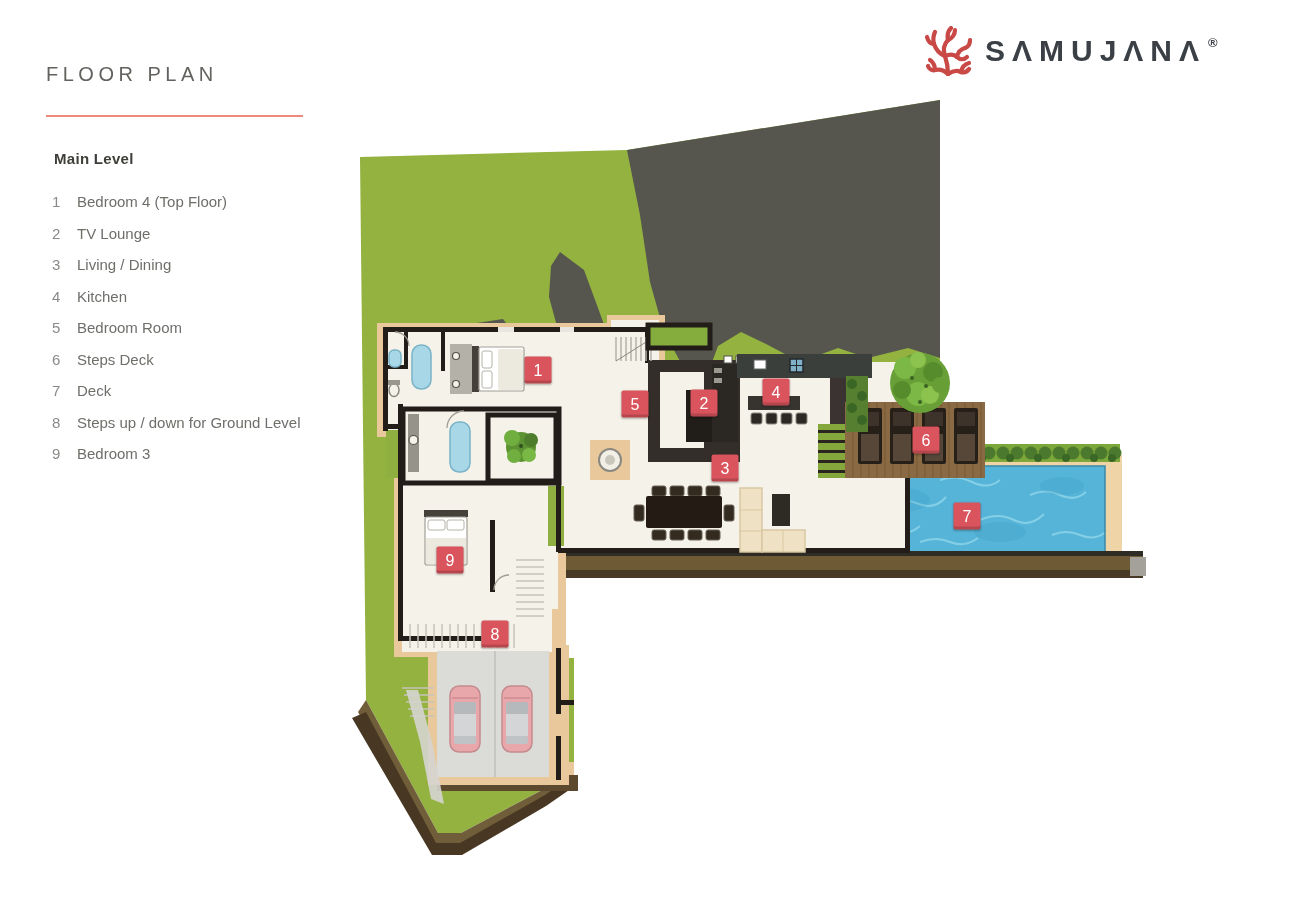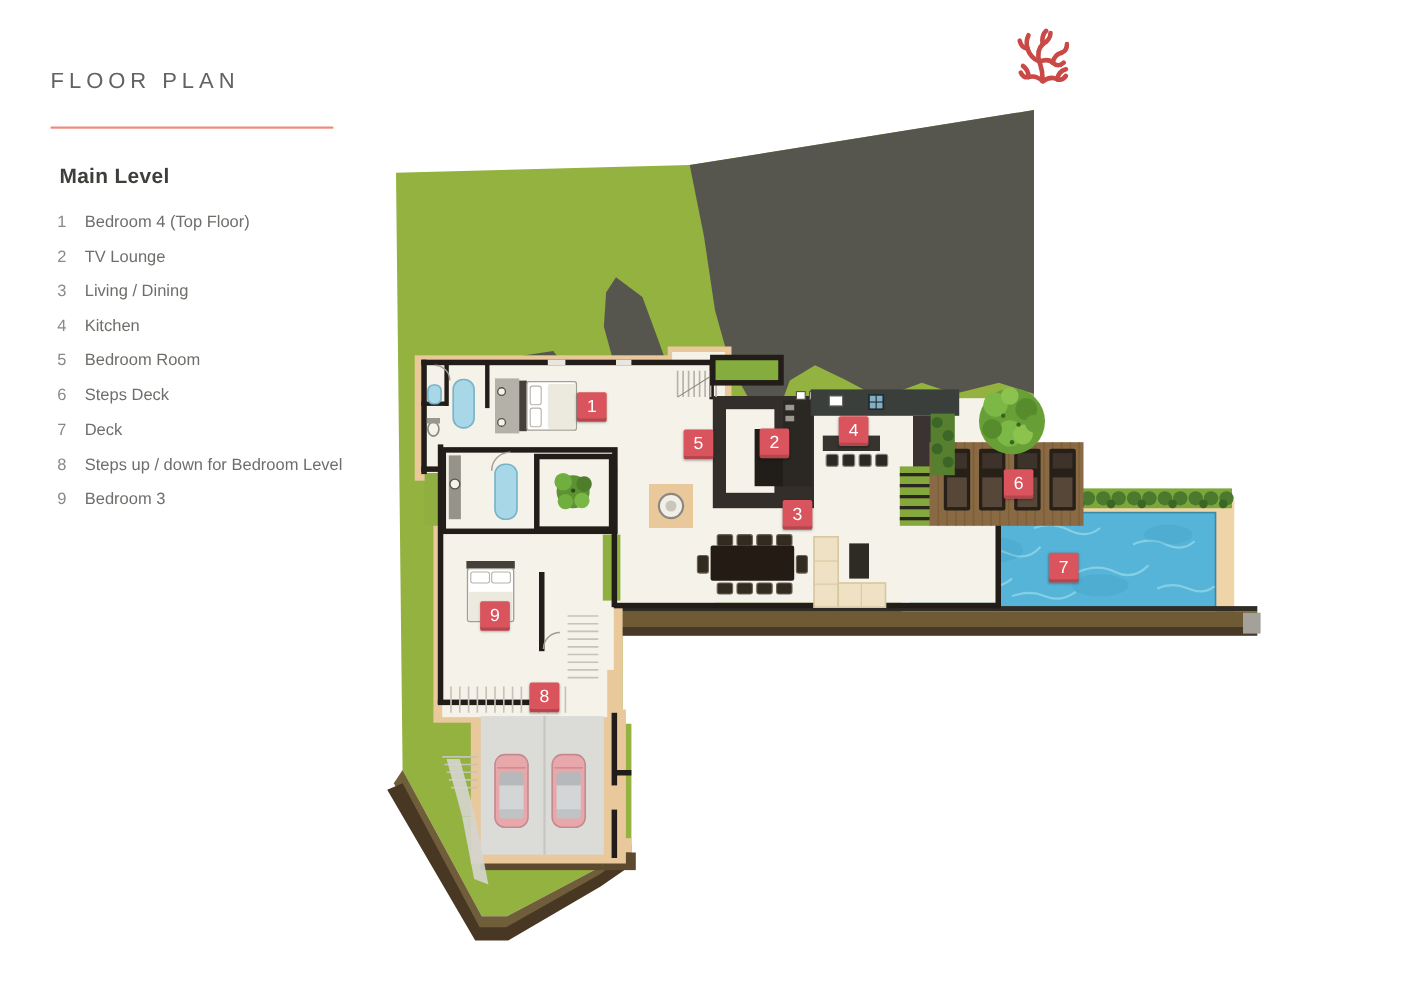--- a/index.html
+++ b/index.html
@@ -15,21 +15,21 @@
   
   .panel-title{
     position:absolute;left:46px;top:63px;
     font-size:20px;font-weight:400;letter-spacing:4.5px;color:#63625e;
   }
   .title-underline{
     position:absolute;left:46px;top:115px;width:257px;height:2px;background:#ee8a7c;
   }
   .level-title{
     position:absolute;left:54px;top:150px;
-    font-size:19px;font-weight:700;color:#3f3e3a;letter-spacing:.3px;
+    font-size:15px;font-weight:700;color:#3f3e3a;letter-spacing:.3px;
   }
   .legend{position:absolute;left:46px;top:193px;width:300px;}
   .legend-item{display:flex;align-items:baseline;height:14px;margin-bottom:17.5px;}
   .legend-num{width:19px;padding-left:6px;font-size:15px;color:#8b8a86;flex:none;}
   .legend-label{font-size:15px;color:#6f6e6a;margin-left:6px;white-space:nowrap;}
   
   .logo{position:absolute;left:924px;top:26px;display:flex;align-items:center;z-index:3;}
   .logo-text{
     margin-left:13px;font-size:30px;font-weight:600;letter-spacing:7px;color:#3b4046;
   }
@@ -408,21 +408,21 @@
       <div class="legend-item">
         <span class="legend-num">6</span>
         <span class="legend-label">Steps Deck</span>
       </div>
       <div class="legend-item">
         <span class="legend-num">7</span>
         <span class="legend-label">Deck</span>
       </div>
       <div class="legend-item">
         <span class="legend-num">8</span>
-        <span class="legend-label">Steps up / down for Bedroom Level</span>
+        <span class="legend-label">Steps up / down for Ground Level</span>
       </div>
       <div class="legend-item">
         <span class="legend-num">9</span>
         <span class="legend-label">Bedroom 3</span>
       </div>
     </div>
 </div>
 
 <div class="logo">
   <svg width="48" height="50" viewBox="0 0 48 50" aria-hidden="true">
@@ -439,13 +439,14 @@
       <path class="coral-stroke" d="M33,31 C34,26 37,23 41,22" stroke="#c94947"></path>
       <path class="coral-stroke" d="M41,22 C44,21 46,18 46,14" stroke="#c94947"></path>
       <path class="coral-stroke" d="M24,48 C20,44 15,43 11,44" stroke="#c94947"></path>
       <path class="coral-stroke" d="M11,44 C8,45 5,43 4,40" stroke="#c94947"></path>
       <path class="coral-stroke" d="M11,44 C11,40 9,36 6,34" stroke="#c94947"></path>
       <path class="coral-stroke" d="M24,48 C28,45 33,44 37,46" stroke="#c94947"></path>
       <path class="coral-stroke" d="M37,46 C40,47 43,46 45,43" stroke="#c94947"></path>
       <path class="coral-stroke" d="M37,46 C38,41 41,38 45,37" stroke="#c94947"></path>
     </g>
   </svg>
+  <div class="logo-text" style="color: rgb(59, 64, 70);"><span>SΛMUJΛNΛ</span><span class="logo-reg">®</span></div>
 </div>
 
 </body></html>

